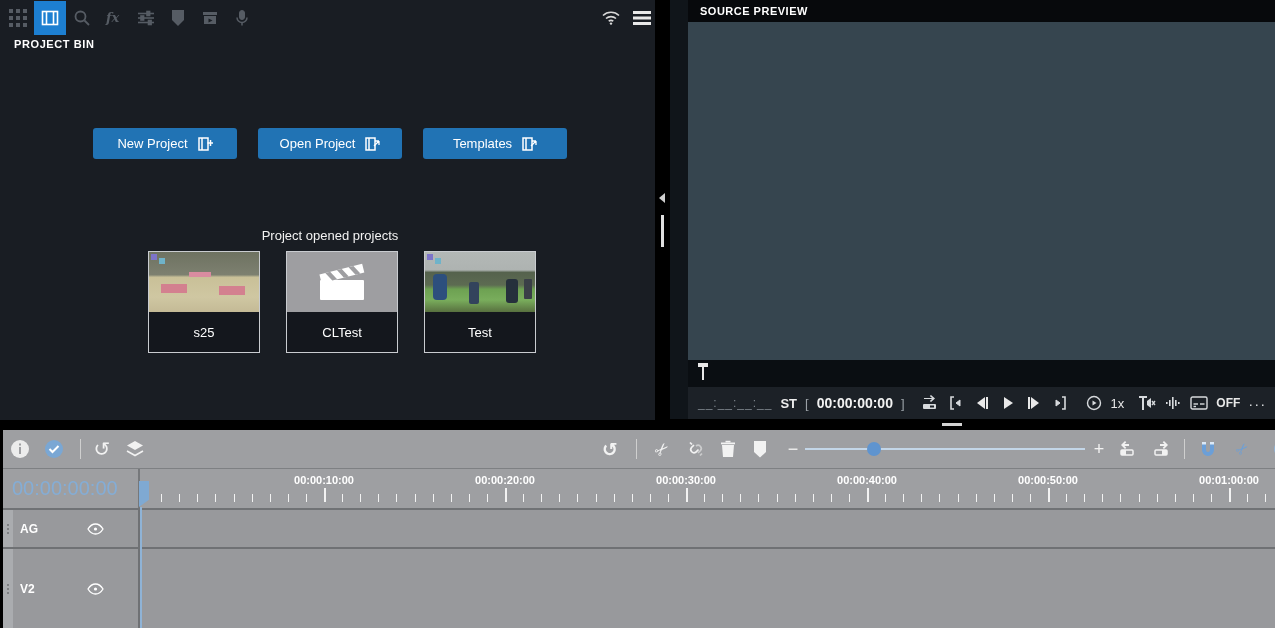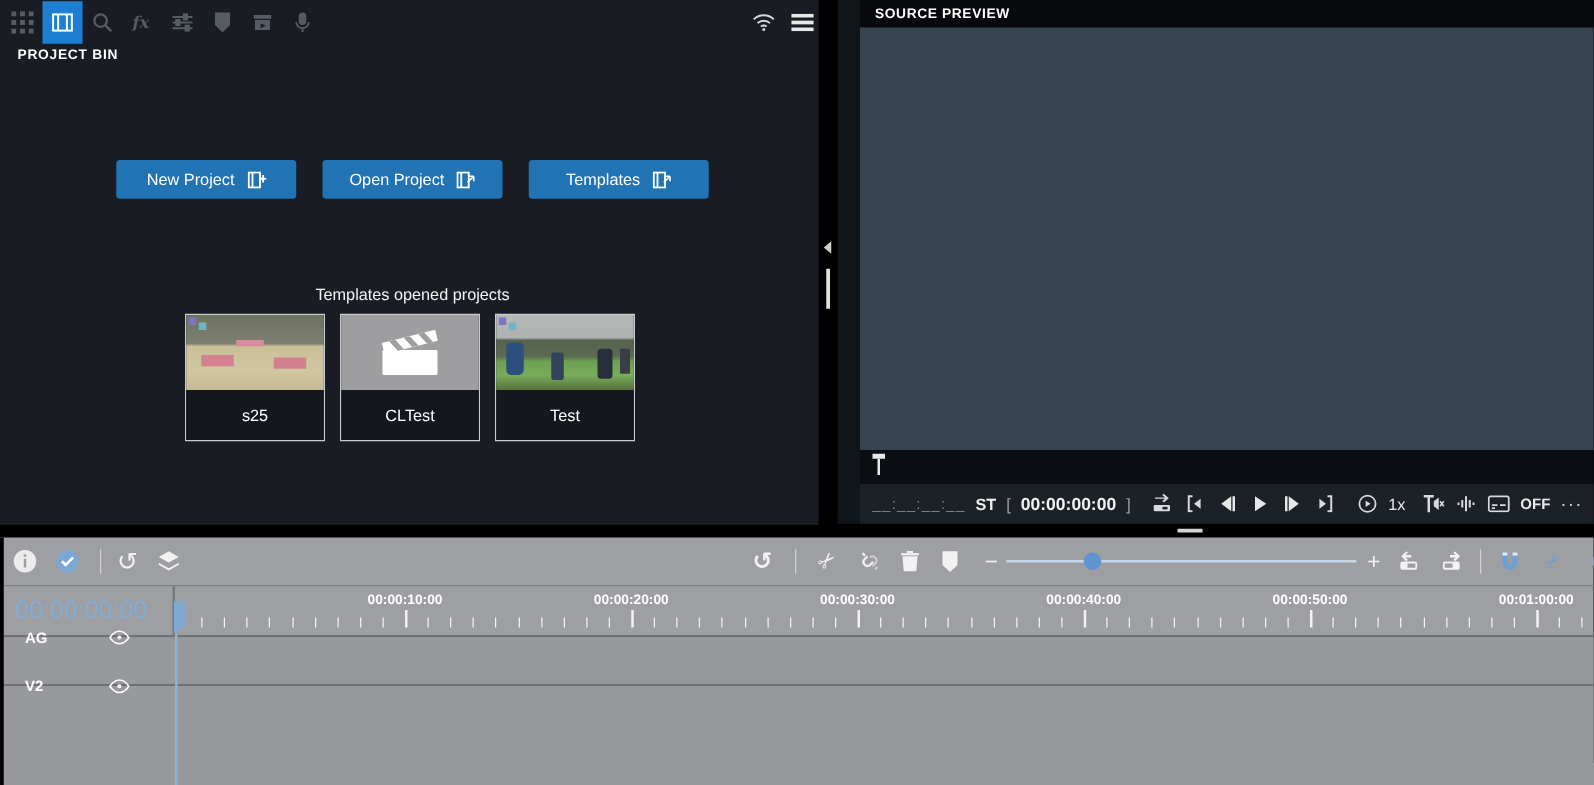--- a/index.html
+++ b/index.html
@@ -13,21 +13,21 @@
   .tool { width:32px; height:34px; display:flex; align-items:center; justify-content:center; cursor:pointer; }
   .tool.active { background:#1d7fd1; }
   .lp-right { position:absolute; right:4px; top:0; height:36px; display:flex; align-items:center; gap:12px; }
   .lp-title { position:absolute; left:14px; top:38px; font-size:11px; font-weight:bold; letter-spacing:.6px; color:#fff; }
 
   .btn-row { position:absolute; left:93px; top:128px; display:flex; gap:21px; }
   .blue-btn { width:144px; height:31px; background:#2173b4; border:none; border-radius:3px; color:#fff;
               font-family:inherit; font-size:13px; display:flex; align-items:center; justify-content:center; gap:10px; cursor:pointer; }
 
   .recent-head { position:absolute; left:148px; top:228px; width:364px; text-align:center; font-size:13px; color:#f2f2f2; }
-  .cards { position:absolute; left:148px; top:251px; display:flex; gap:12px; }
+  .cards { position:absolute; left:148px; top:251px; display:flex; gap:26px; }
   .card { width:112px; height:102px; border:1px solid #c9ccd0; background:#14171d; cursor:pointer; }
   .thumb { width:110px; height:60px; position:relative; overflow:hidden; }
   .thumb-s25 { background:linear-gradient(180deg,#6e7261 0%,#7d8070 38%,#c9c098 42%,#cfc7a2 75%,#c4ba96 100%); }
   .thumb-s25::before { content:""; position:absolute; left:12px; top:32px; width:26px; height:9px; background:#d3808f; box-shadow:58px 2px 0 #d3808f, 26px -14px 0 -2px #d98ca0; }
   .thumb-s25::after { content:""; position:absolute; left:2px; top:2px; width:6px; height:6px; background:#7d74c9; box-shadow:8px 4px 0 #6fb3c9; }
   .thumb-test { background:linear-gradient(180deg,#b3b8b6 0%,#aeb3b1 30%,#55624d 34%,#5d6b52 55%,#6da152 62%,#79ad5c 80%,#58703f 100%); }
   .thumb-test::before { content:""; position:absolute; left:8px; top:22px; width:14px; height:26px; border-radius:4px; background:#2d4f7d; box-shadow:34px 6px 0 -2px #33435c, 72px 4px 0 -1px #26303c, 88px 2px 0 -3px #3a3f47; }
   .thumb-test::after { content:""; position:absolute; left:2px; top:2px; width:6px; height:6px; background:#7d74c9; box-shadow:8px 4px 0 #6fb3c9; }
   .thumb-cl { background:#9e9ea1; display:flex; align-items:center; justify-content:center; }
   .card-label { height:40px; display:flex; align-items:center; justify-content:center; font-size:13px; color:#fff; background:#14171d; }
@@ -69,21 +69,21 @@
   .pm { font-size:18px; color:#f2f2f2; }
 
   .tl-ruler { position:relative; height:42px; border-top:1px solid #7e8083; border-bottom:2px solid #707275; }
   .ruler-tc { position:absolute; left:0; top:0; width:140px; height:100%; display:flex; align-items:center; padding-left:12px; font-size:20px; color:#84add6; border-right:2px solid #76787b; }
   .ruler-ticks { position:absolute; left:142px; top:0; right:0; height:100%; overflow:hidden; cursor:pointer; }
   .rtick { position:absolute; bottom:6px; background:#f2f2f2; }
   .rtick.minor { width:1px; height:8px; }
   .rtick.major { width:2px; height:14px; }
   .rlabel { position:absolute; top:5px; transform:translateX(-50%); font-size:11px; font-weight:bold; color:#fff; white-space:nowrap; }
 
-  .track { position:relative; display:flex; border-bottom:2px solid #6f7174;flex-direction:column; }
+  .track { position:relative; display:flex; border-bottom:2px solid #6f7174; }
   .track-head { position:relative; width:140px; background:#98999c; border-right:2px solid #6f7174; }
   .drag-strip { position:absolute; left:3px; top:0; width:10px; height:100%; background:#aaacaf; display:flex; flex-direction:column; align-items:center; justify-content:center; gap:2px; cursor:grab; }
   .drag-strip i { width:2px; height:2px; border-radius:50%; background:#6e7073; }
   .track-label { position:absolute; left:20px; top:50%; transform:translateY(-50%); font-size:12px; font-weight:bold; color:#fff; }
   .eye { position:absolute; left:87px; top:50%; transform:translateY(-50%); cursor:pointer; }
   .track-content { flex:1; background:#98999c; cursor:pointer; }
 
   .playhead-flag { position:absolute; left:139px; top:51px; width:10px; height:26px; background:#7fa9d2; clip-path:polygon(0 0,100% 0,100% 72%,0 100%); cursor:grab; z-index:5; }
   .playhead-line { position:absolute; left:140px; top:77px; width:2px; height:121px; background:#8fb3d6; z-index:4; pointer-events:none; }
 </style>
@@ -193,21 +193,21 @@
     <button class="blue-btn">
       <span>Templates</span>
       <svg width="15" height="14" viewBox="0 0 15 14" fill="none" stroke="#fff" stroke-width="1.5">
           <rect x="1" y="1" width="9" height="12"></rect>
           <line x1="4" y1="1" x2="4" y2="13"></line>
           <path d="M9 9l5-5M14 4v4M14 4h-4" stroke-width="1.3"></path>
         </svg>
     </button>
   </div>
 
-  <div class="recent-head">Templates opened projects</div>
+  <div class="recent-head">Project opened projects</div>
   <div class="cards">
     <div class="card">
       <div class="thumb thumb-s25"></div>
       <div class="card-label">s25</div>
     </div>
     <div class="card">
       <div class="thumb thumb-cl">
         <svg width="56" height="44" viewBox="0 0 56 44">
             <g fill="#fff">
               <rect x="6" y="20" width="44" height="20" rx="1"></rect>

